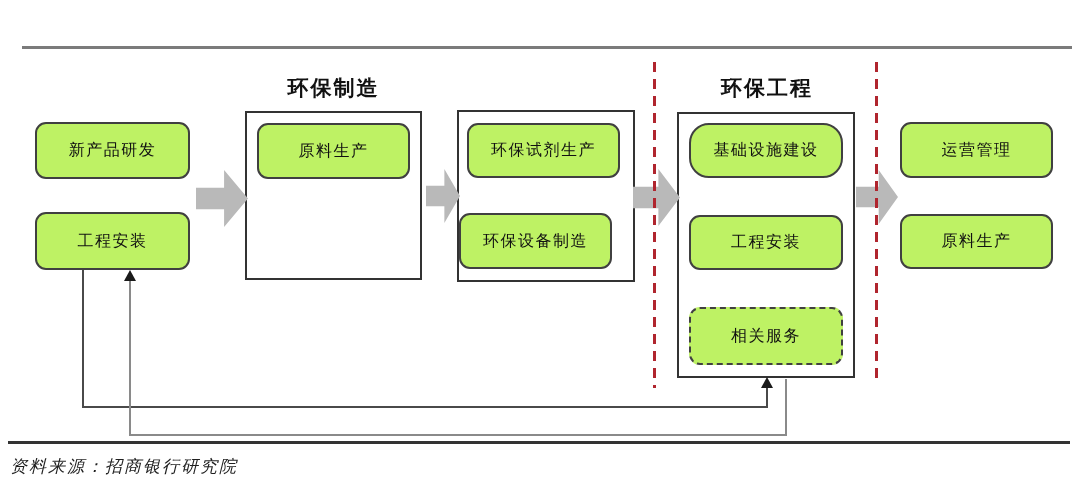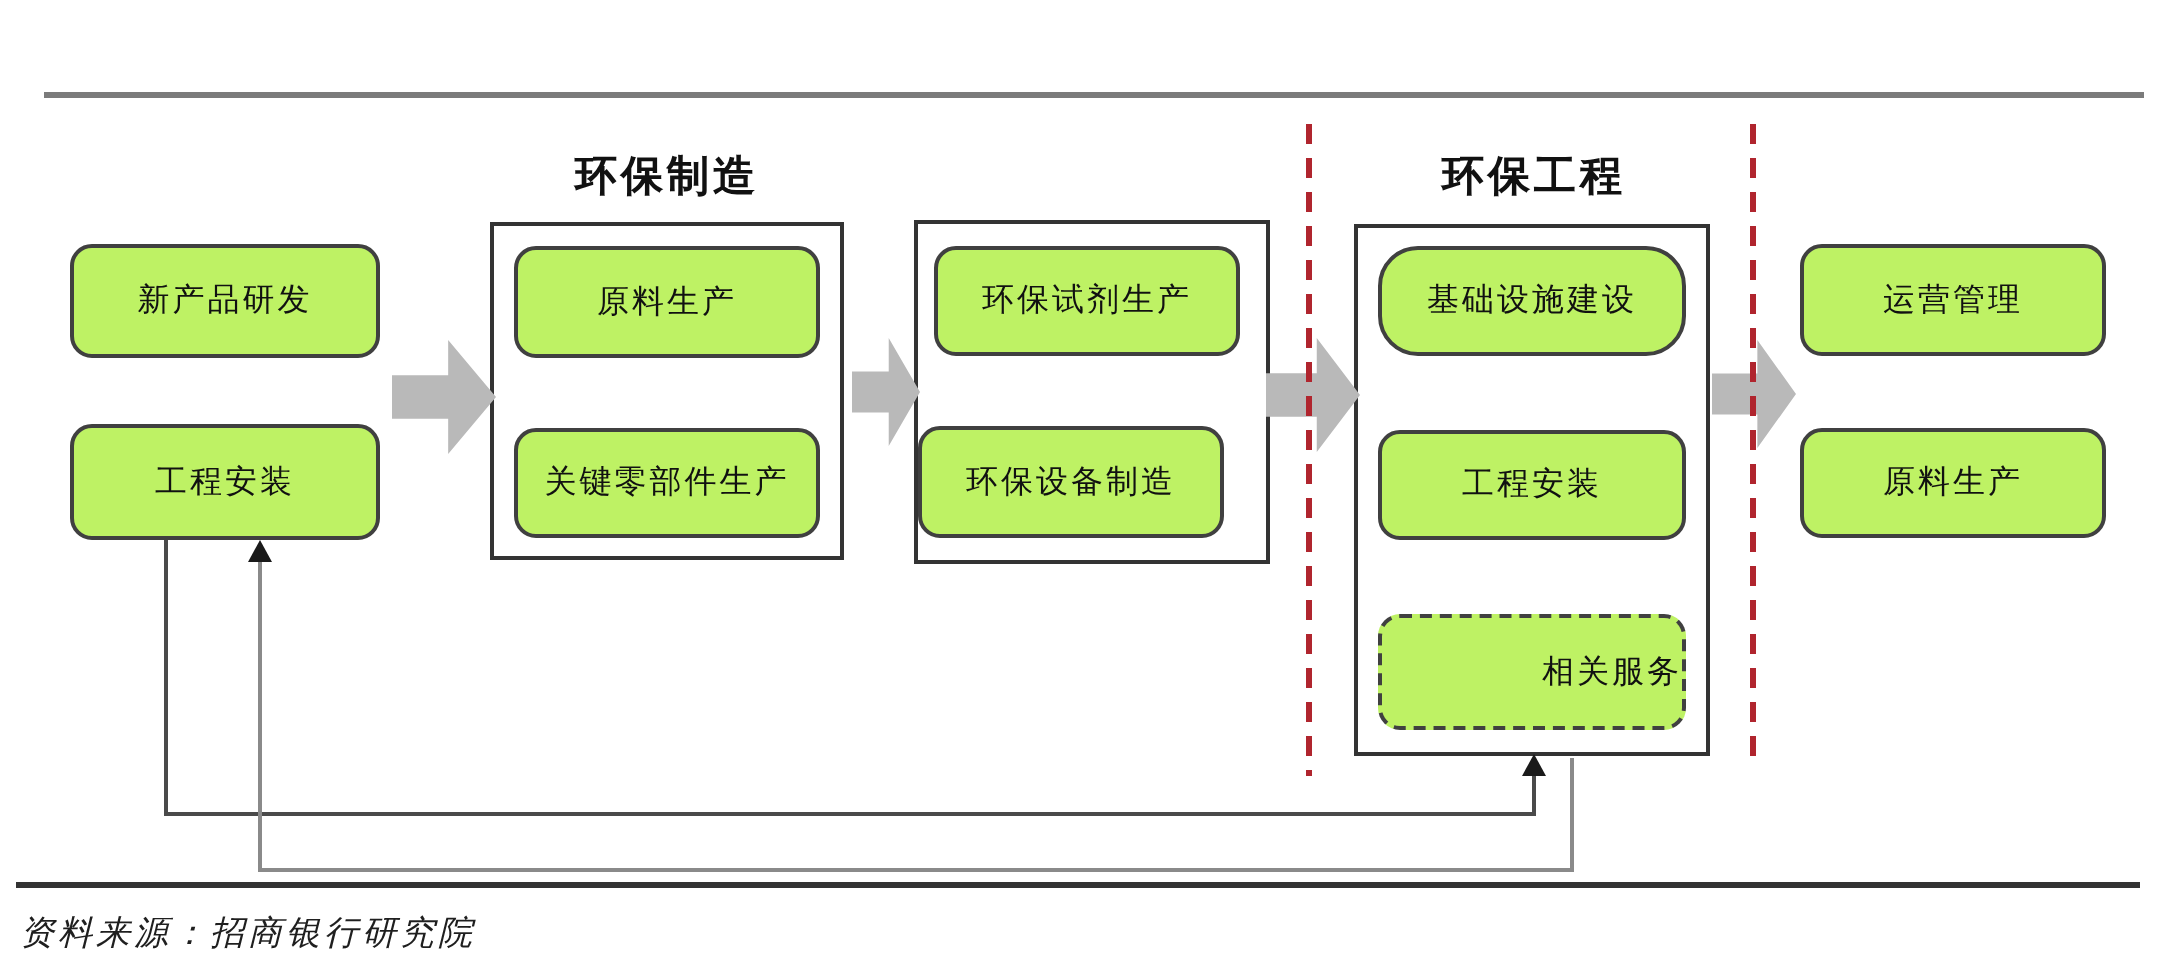--- a/index.html
+++ b/index.html
@@ -20,21 +20,21 @@
     text-align:center; letter-spacing:2px; white-space:nowrap;
   }
   .group {
     position:absolute; border:2px solid #333; background:#ffffff; box-sizing:border-box;
   }
   .node {
     position:absolute; border:2px solid #404040; border-radius:11px; background:#bef264;
     box-sizing:border-box; display:flex; align-items:center; justify-content:center;
     font-size:16px; color:#111; letter-spacing:1.5px; white-space:nowrap; z-index:4;
   }
-  .node.dashed { border-style:dashed;justify-content:flex-end; }
+  .node.dashed { border-style:dashed; }
   .block-arrow {
     position:absolute; background:#b9b9b9; z-index:1;
     clip-path: polygon(0 31%, 54% 31%, 54% 0, 100% 50%, 54% 100%, 54% 69%, 0 69%);
   }
   .vdash {
     position:absolute; width:3px; z-index:2;
     background: repeating-linear-gradient(180deg, #b0252e 0px, #b0252e 10px, transparent 10px, transparent 17px);
   }
   .fline { position:absolute; z-index:0; }
   .fa { background:#4a4a4a; }
@@ -74,23 +74,20 @@
   <div class="node" style="left:35px; top:122px; width:155px; height:57px;">
     <span>新产品研发</span>
   </div>
   <div class="node" style="left:35px; top:212px; width:155px; height:58px;">
     <span>工程安装</span>
   </div>
 
   <div class="node" style="left:257px; top:123px; width:153px; height:56px;align-items:center;">
     <span>原料生产</span>
   </div>
-  <div class="node" style="left:257px; top:214px; width:153px; height:55px;">
-    <span>关键零部件生产</span>
-  </div>
 
   <div class="node" style="left:467px; top:123px; width:153px; height:55px;">
     <span>环保试剂生产</span>
   </div>
   <div class="node" style="left:459px; top:213px; width:153px; height:56px;text-align:right;">
     <span>环保设备制造</span>
   </div>
 
   <div class="node" style="left:689px; top:123px; width:154px; height:55px;border-radius:20px;">
     <span>基础设施建设</span>

